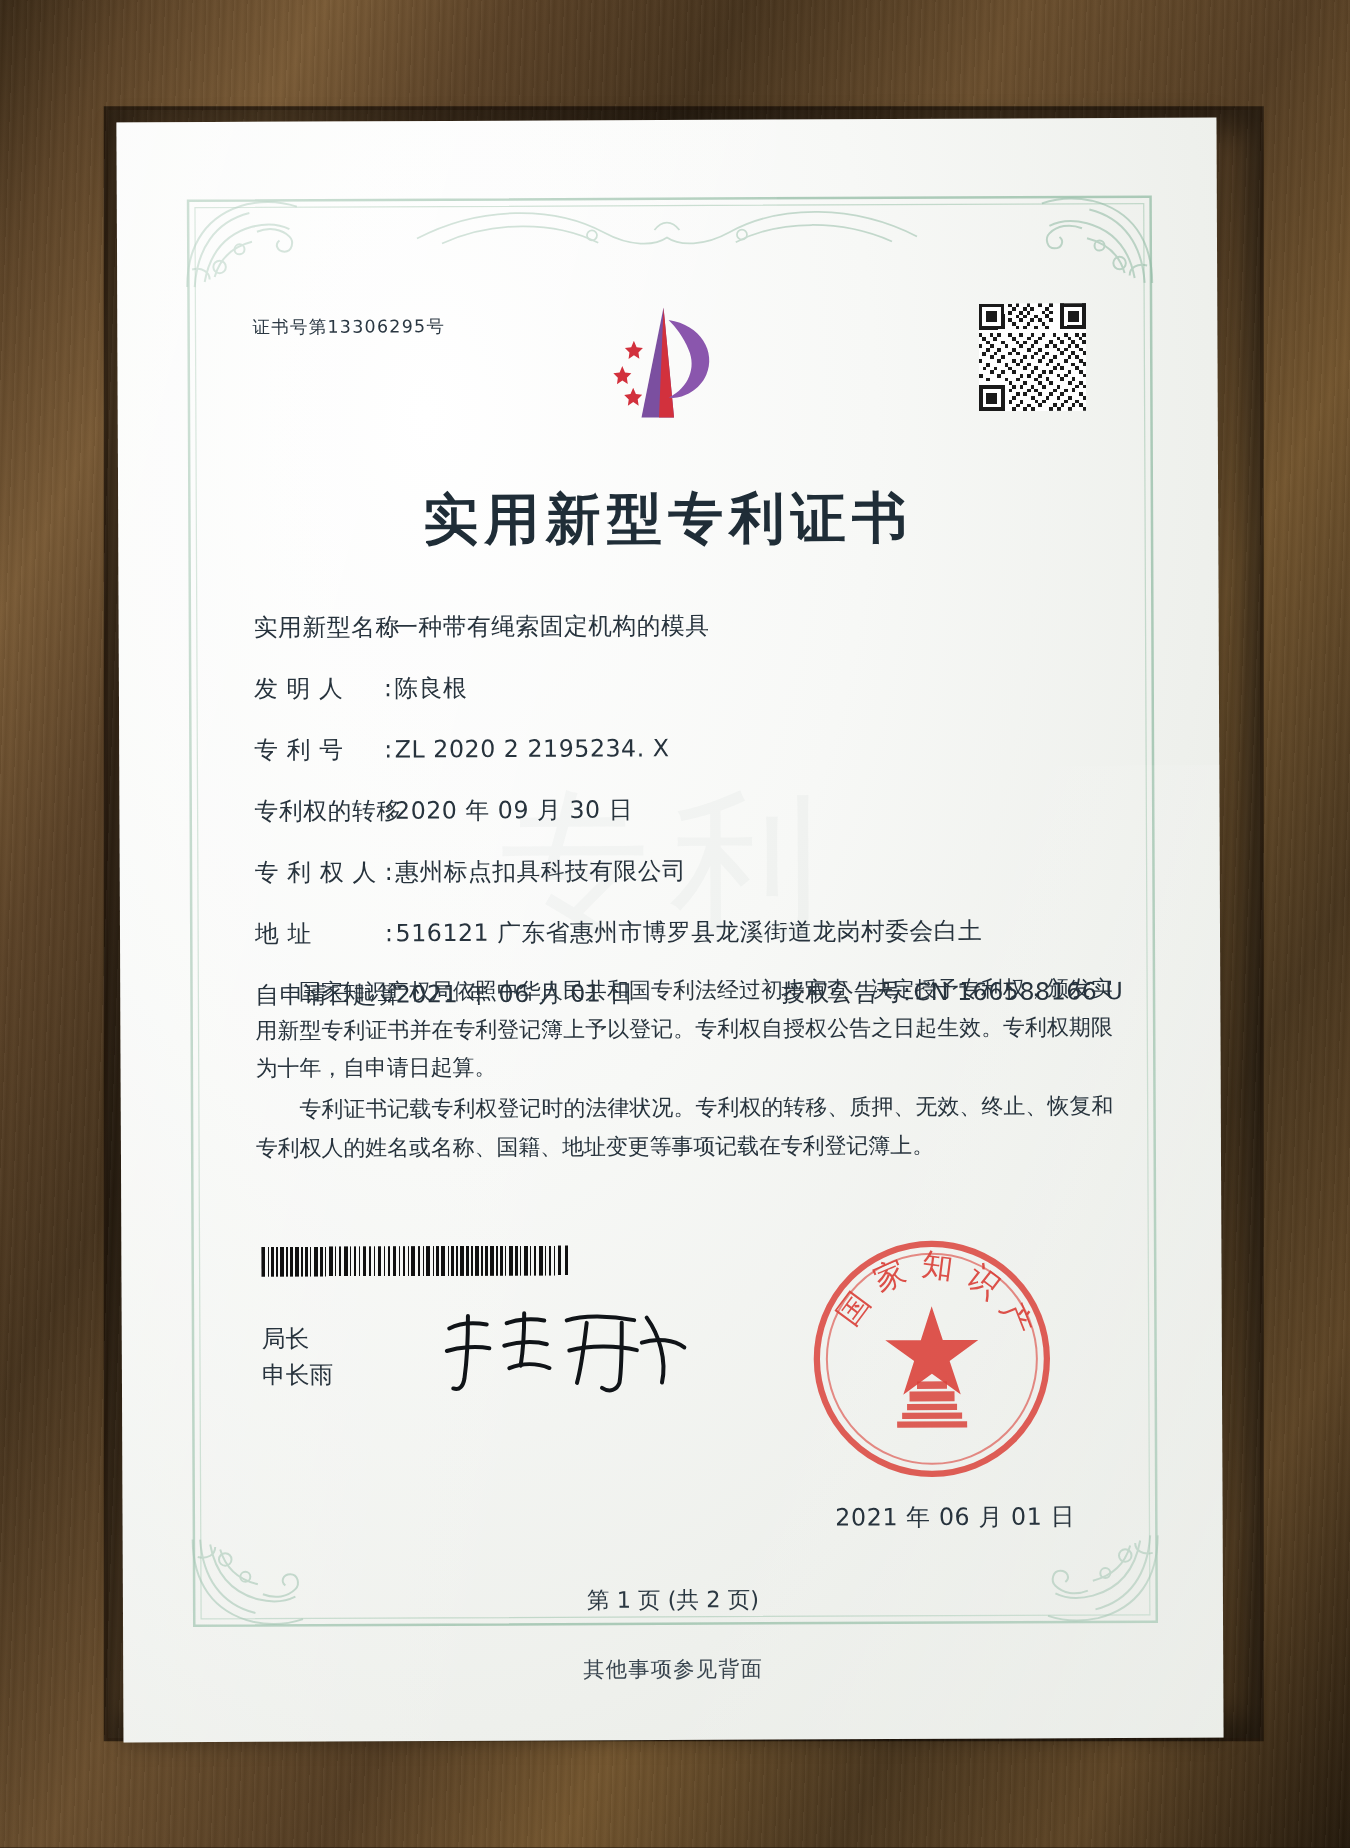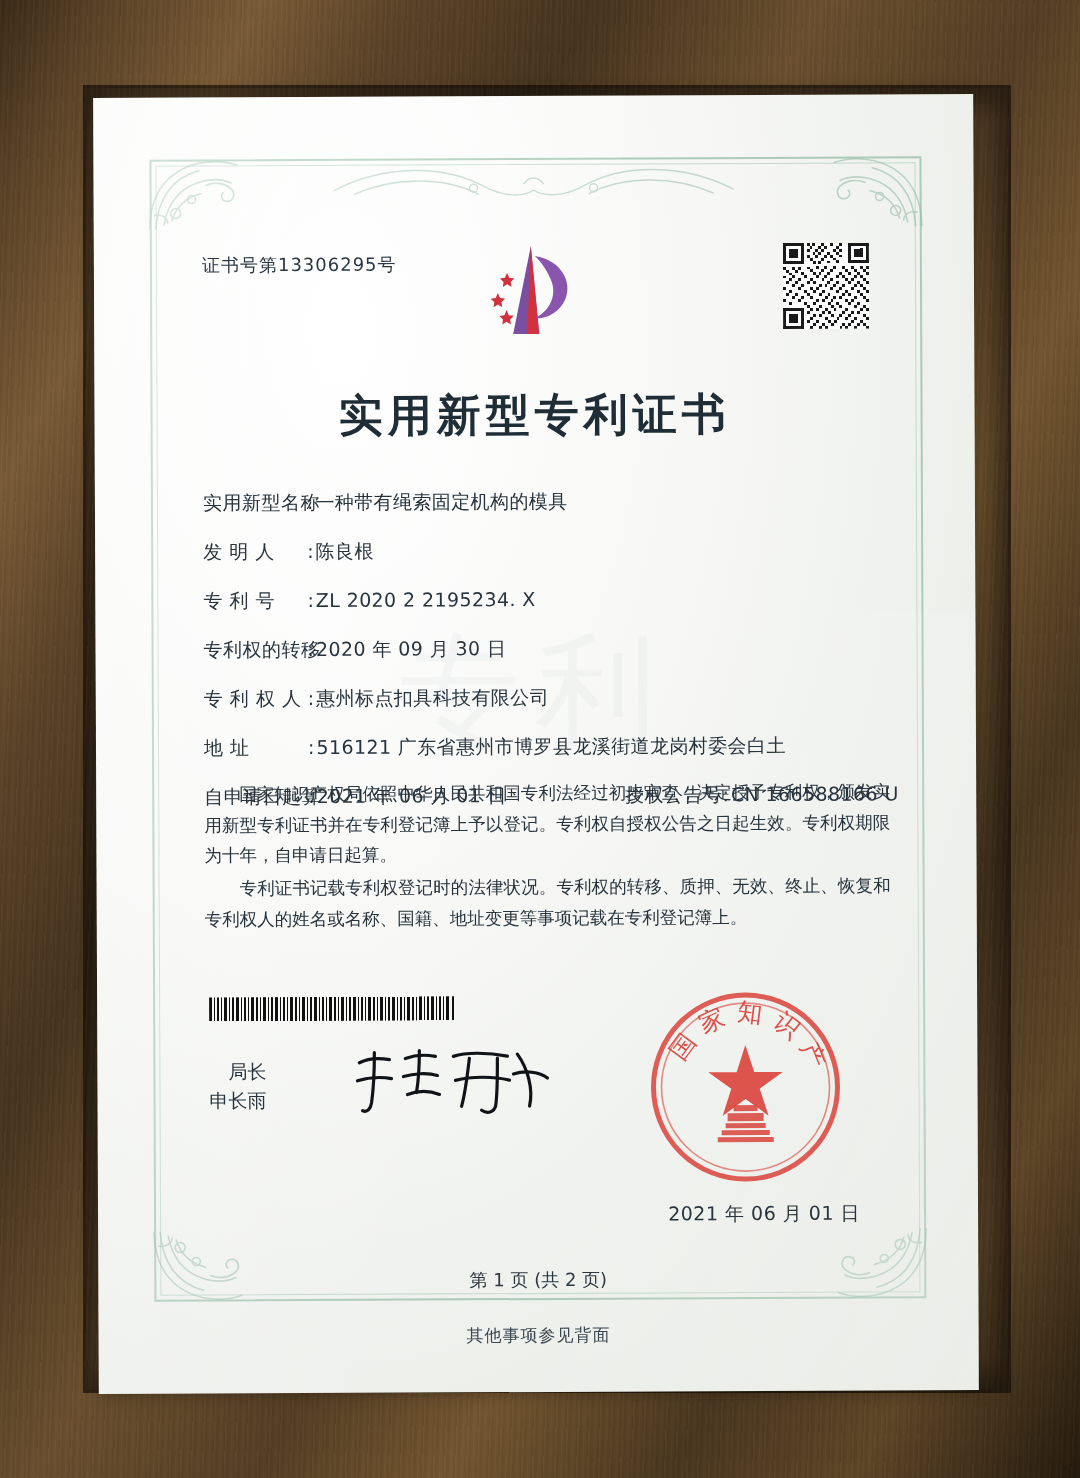--- a/index.html
+++ b/index.html
@@ -107,21 +107,21 @@
   .content {
     position: absolute;
     left: 0; top: 0; right: 0; bottom: 0;
     color: #23303a;
   }
 
   .cert-no {
     position: absolute;
     left: 108px;
     top: 156px;
-    font-size: 18px;
+    font-size: 14px;
     letter-spacing: 1px;
     color: #2a3742;
   }
 
   .qr {
     position: absolute;
     right: 105px;
     top: 148px;
     width: 86px;
     height: 86px;
@@ -196,21 +196,20 @@
     height: 24px;
   }
 
   .sign-block {
     position: absolute;
     left: 112px;
     top: 960px;
     font-size: 19px;
     line-height: 1.5;
     color: #27333d;
-    text-align: right;
   }
 
   .signature {
     position: absolute;
     left: 250px;
     top: 948px;
     width: 210px;
     height: 72px;
   }
 

